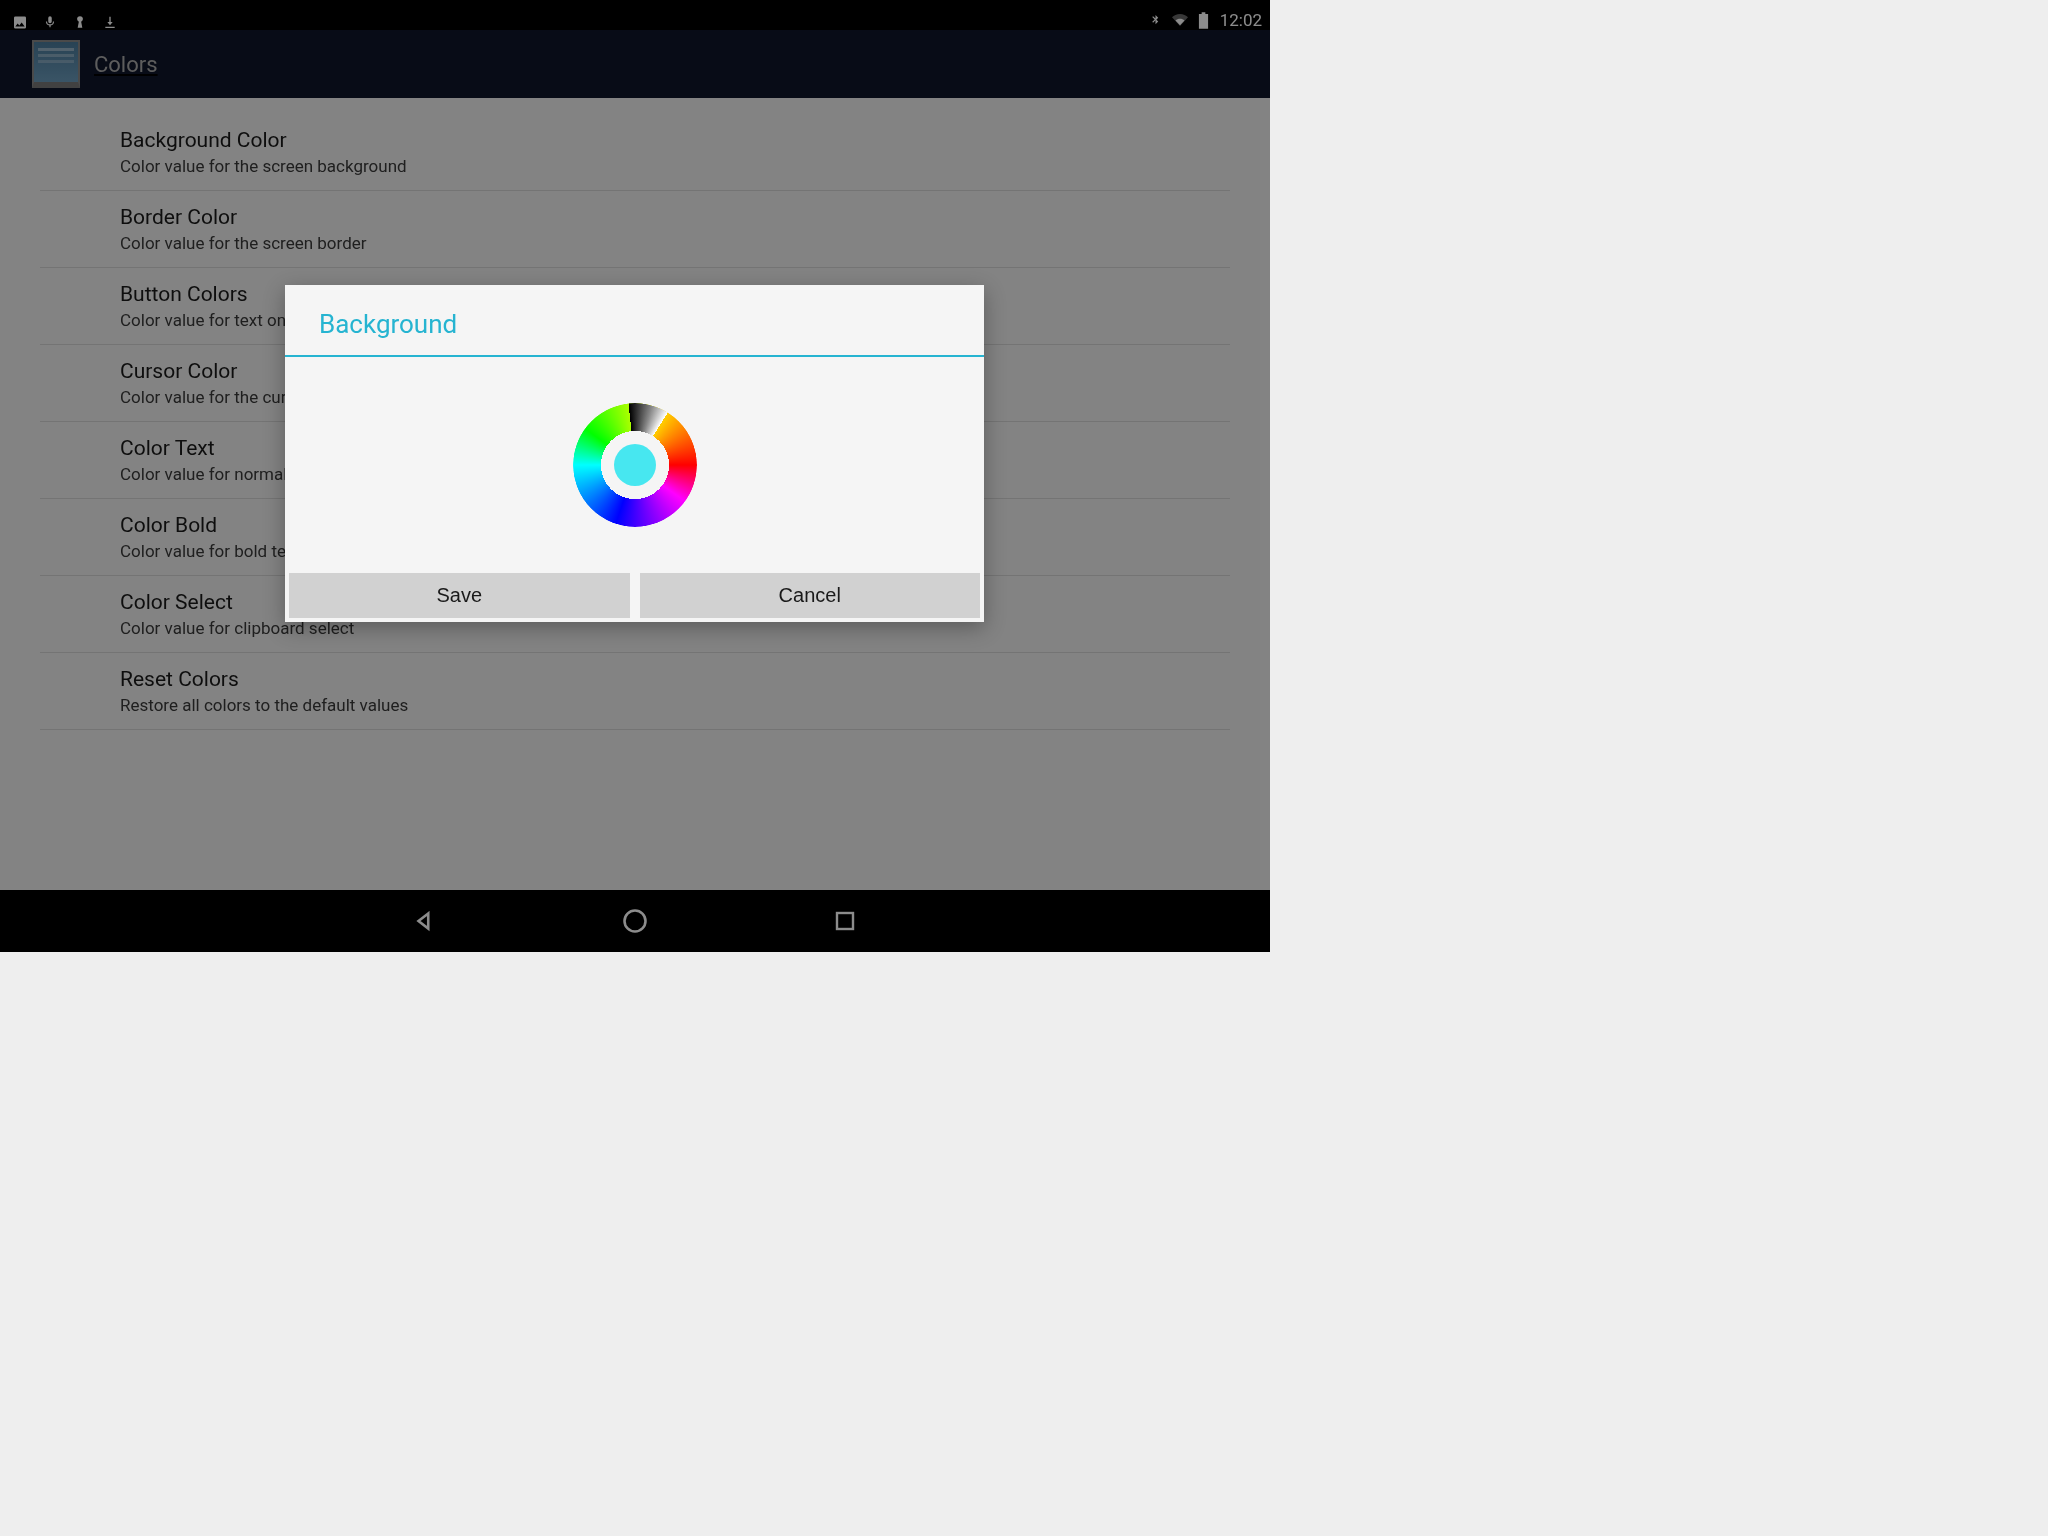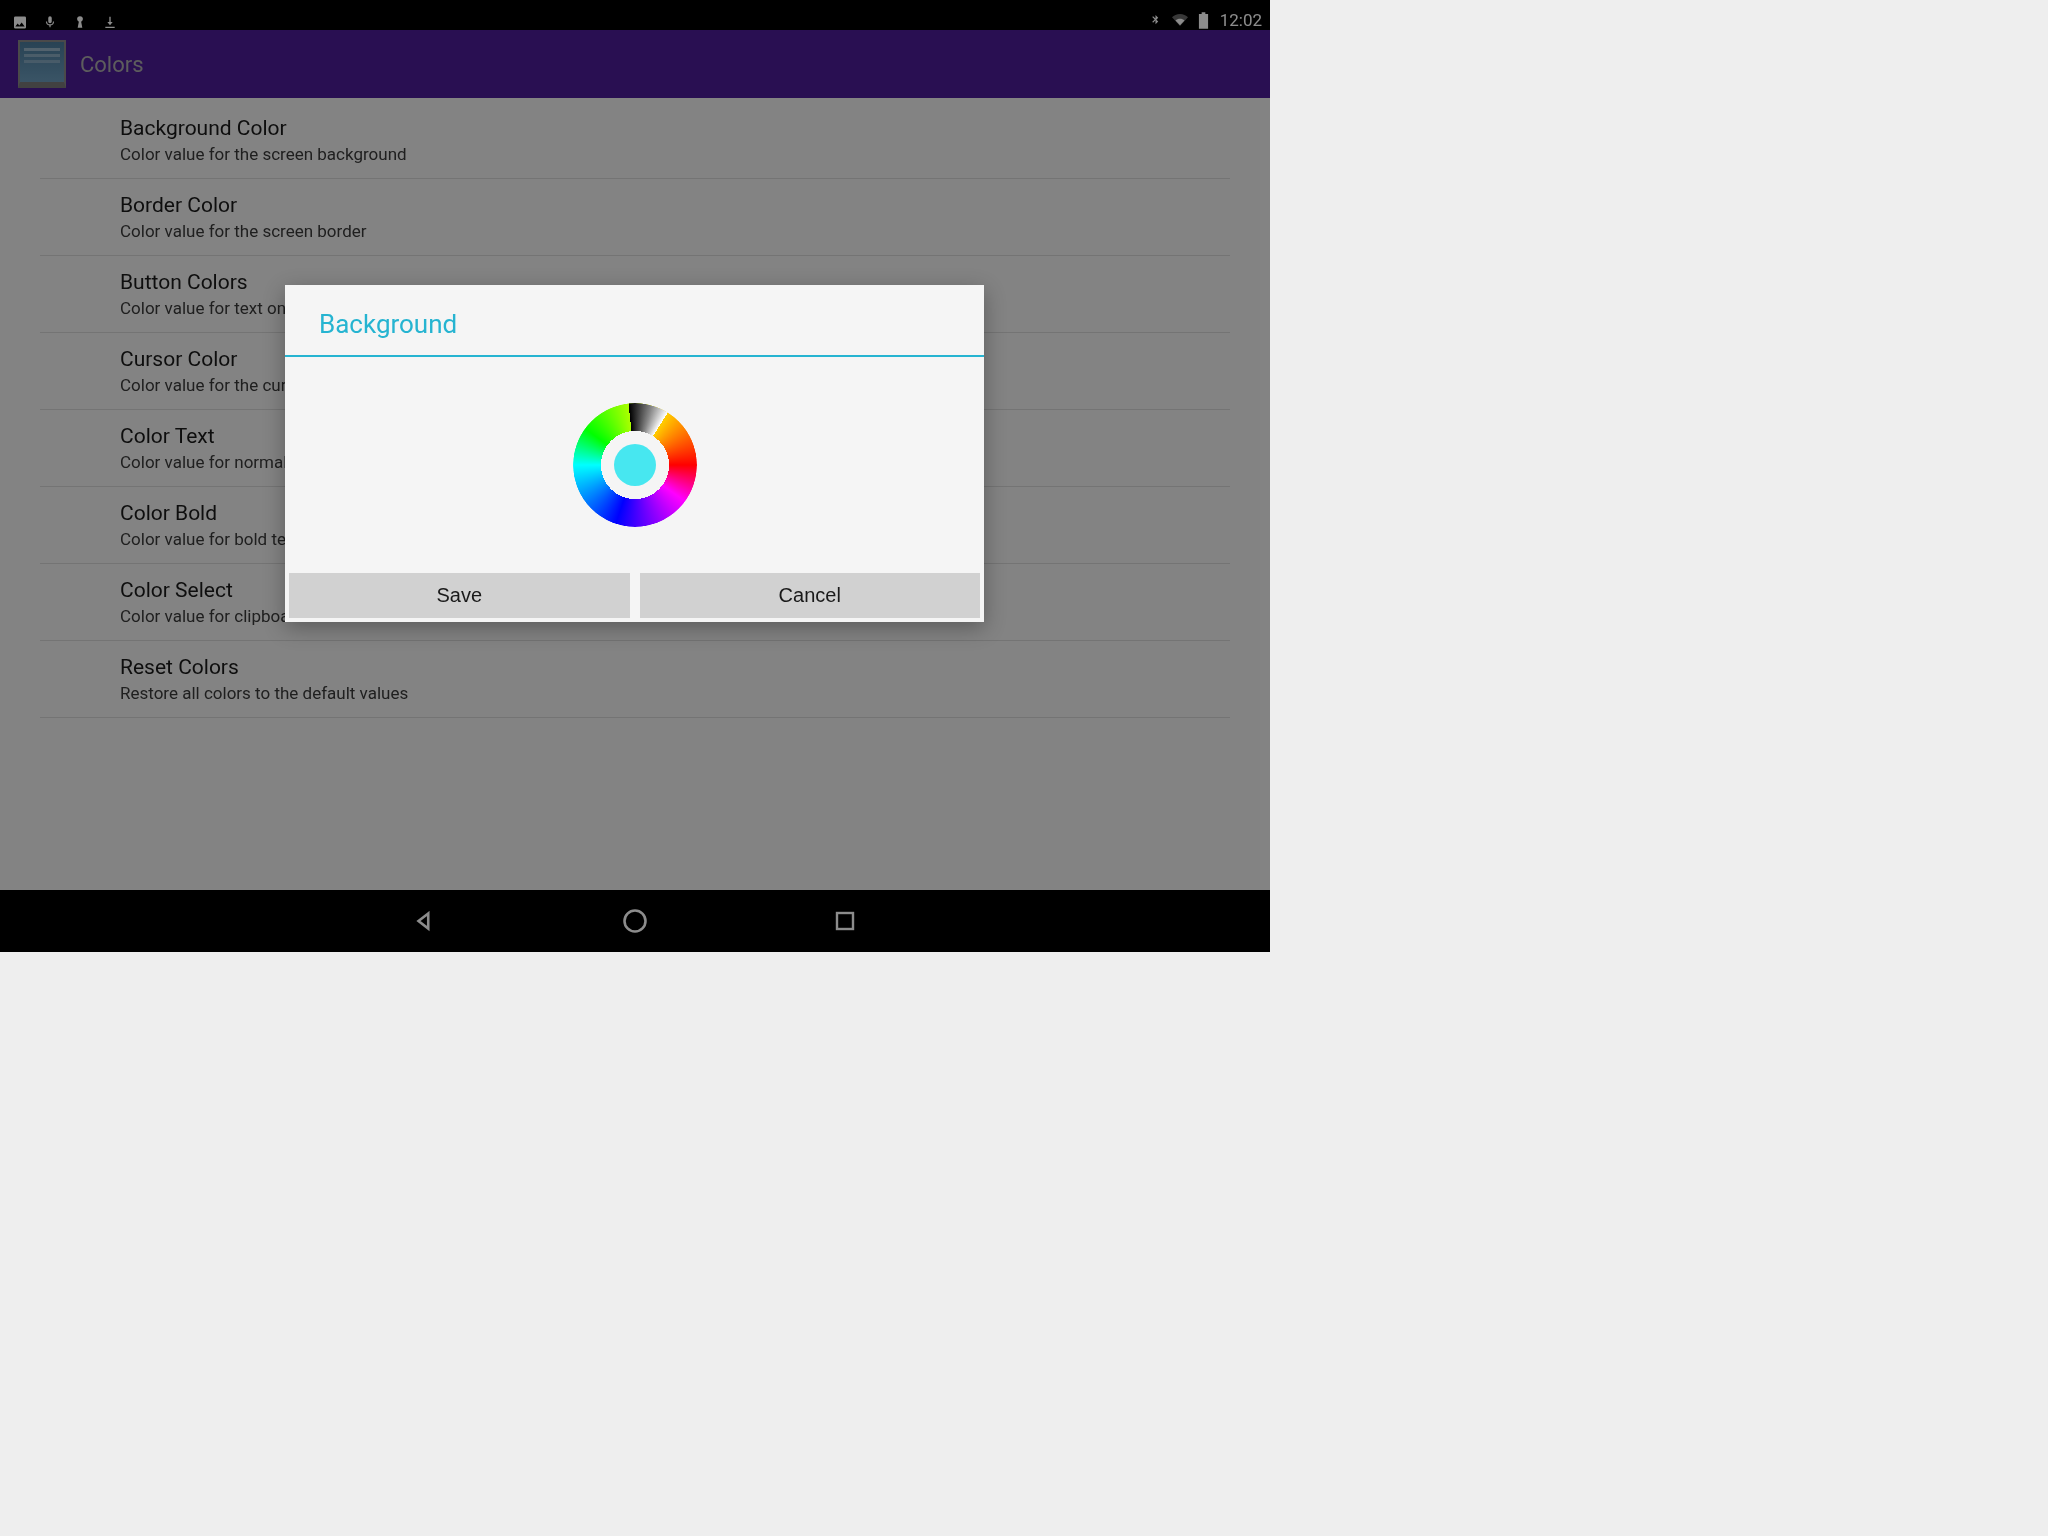--- a/index.html
+++ b/index.html
@@ -22,46 +22,47 @@
   padding: 0 8px;
   font-size: 17px;
 }
 .status-left { display: flex; align-items: center; gap: 14px; margin-left: 4px; }
 .status-right { margin-left: auto; display: flex; align-items: center; gap: 8px; }
 .status-icon { width: 16px; height: 16px; display: inline-flex; align-items: center; justify-content: center; }
 
 
 .app-bar {
   height: 68px;
-  background: #4c1d95;
+  background: #0f172a;
   display: flex;
   align-items: center;
-  padding-left: 18px;
+  padding-left: 32px;
   gap: 14px;
+  text-decoration: underline;
 }
 .app-icon {
   width: 48px; height: 48px;
   background: linear-gradient(#4a7a9a, #6a9aba);
   border: 2px solid #888;
   border-bottom: 6px solid #777;
   position: relative;
 }
 .app-icon::after {
   content: "";
   position: absolute;
   left: 4px; top: 6px; right: 4px; height: 3px;
   background: rgba(255,255,255,0.4);
   box-shadow: 0 6px 0 rgba(255,255,255,0.3), 0 12px 0 rgba(255,255,255,0.25);
 }
 .app-title { color: #aaa; font-size: 22px; }
 
 
 .content {
   background: #eeeeee;
-  padding-top: 4px;
+  padding-top: 16px;
   height: calc(100% - 30px - 68px - 62px);
   overflow: hidden;
 }
 .list {
   margin: 0 40px;
 }
 .list-item {
   padding: 14px 80px 14px 80px;
   border-bottom: 1px solid #d4d4d4;
 }

